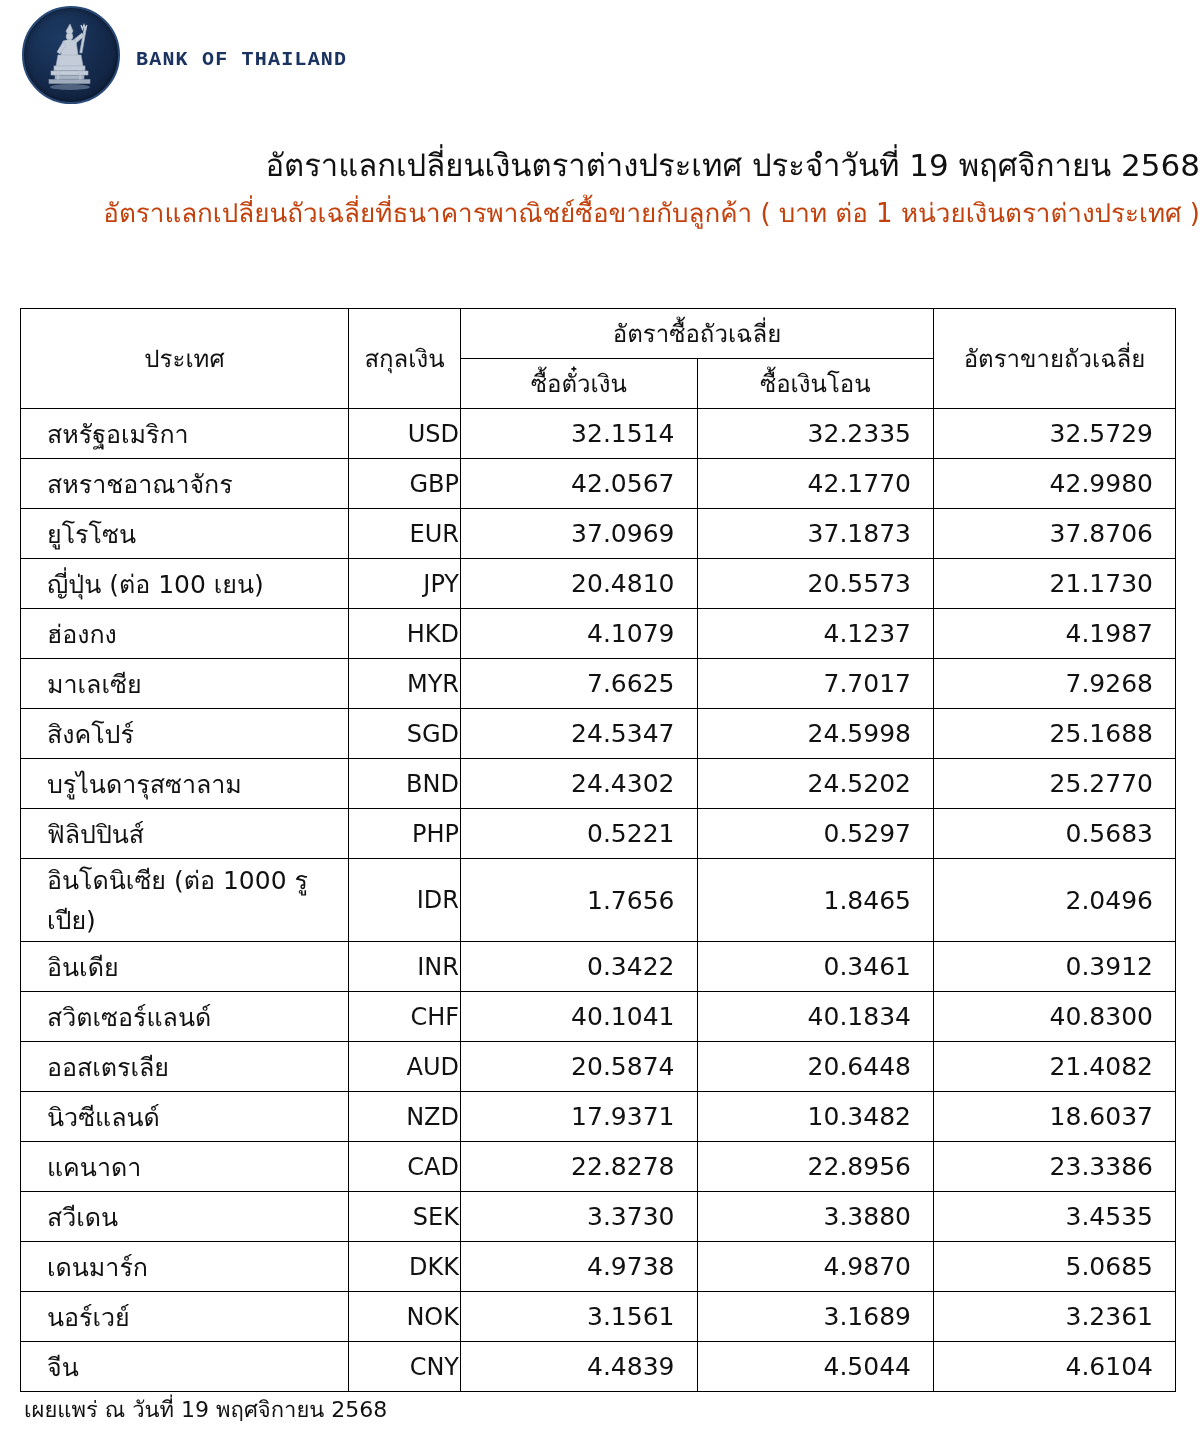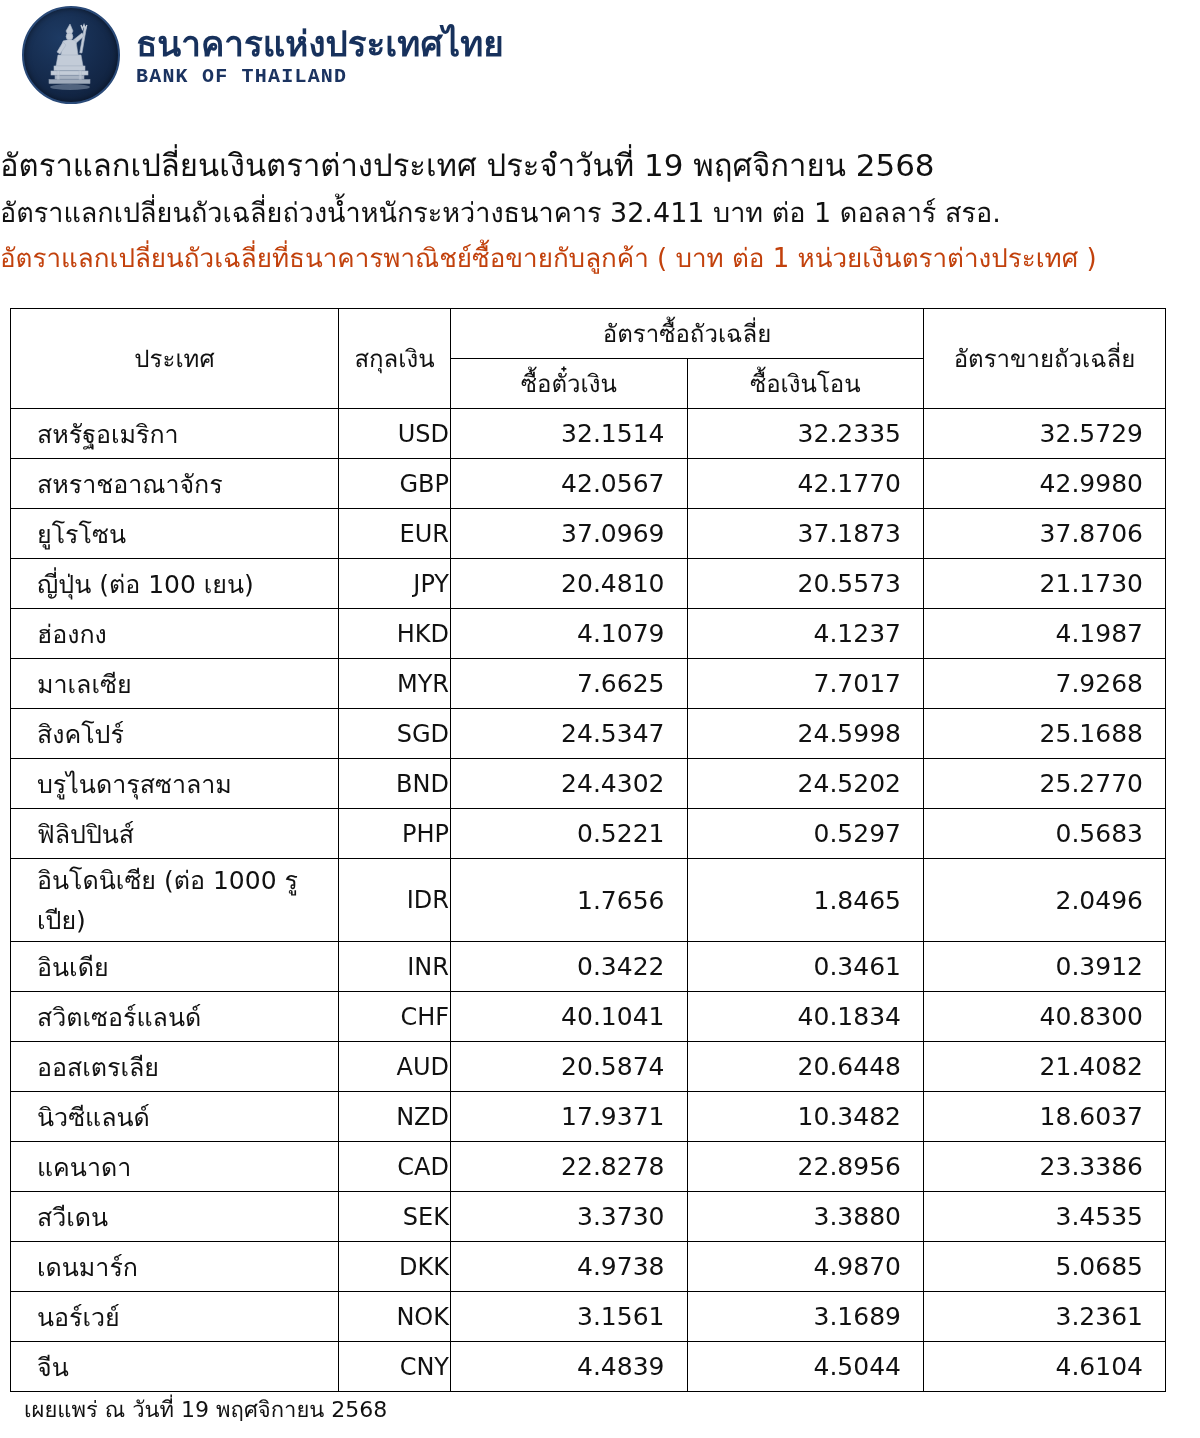--- a/index.html
+++ b/index.html
@@ -54,21 +54,21 @@
     margin-top: 5px;
     white-space: nowrap;
   }
 
   
   .titles {
     position: absolute;
     left: 0;
     top: 145px;
     width: 1200px;
-    text-align: left;
+    text-align: right;
   }
   .title-line-1 {
     font-size: 31px;
     color: #111111;
     line-height: 1.35;
     white-space: nowrap;
   }
   .title-line-2 {
     font-size: 27px;
     color: #111111;
@@ -80,21 +80,21 @@
     font-size: 26px;
     color: #c2410c;
     line-height: 1.45;
     margin-top: 8px;
     white-space: nowrap;
   }
 
   
   .rate-table {
     position: absolute;
-    left: 10px;
+    left: 20px;
     top: 308px;
     width: 1156px;
     border-collapse: collapse;
     table-layout: fixed;
   }
   .rate-table th,
   .rate-table td {
     border: 1px solid #000000;
     font-weight: normal;
     color: #111111;
@@ -165,28 +165,26 @@
         <rect x="31" y="67.5" width="29" height="3.5" opacity="0.85"></rect>
         <rect x="25" y="71.5" width="41" height="4" opacity="0.8"></rect>
 
         <rect x="33" y="62.5" width="2.6" height="9" opacity="0.6"></rect>
         <rect x="55" y="62.5" width="2.6" height="9" opacity="0.6"></rect>
       </g>
       <ellipse cx="46" cy="79" rx="20" ry="3" fill="#8fa0b6" opacity="0.5"></ellipse>
     </svg>
   </div>
   <div class="brand-text">
-    <div class="brand-thai">ธนาคารแห่งประเทศไทย</div>
     <div class="brand-eng">BANK OF THAILAND</div>
   </div>
 </div>
 
 <div class="titles">
   <div class="title-line-1">อัตราแลกเปลี่ยนเงินตราต่างประเทศ ประจำวันที่ 19 พฤศจิกายน 2568</div>
-  <div class="title-line-2">อัตราแลกเปลี่ยนถัวเฉลี่ยถ่วงน้ำหนักระหว่างธนาคาร 32.411 บาท ต่อ 1 ดอลลาร์ สรอ.</div>
   <div class="title-line-3">อัตราแลกเปลี่ยนถัวเฉลี่ยที่ธนาคารพาณิชย์ซื้อขายกับลูกค้า ( บาท ต่อ 1 หน่วยเงินตราต่างประเทศ )</div>
 </div>
 
 <table class="rate-table">
   <thead>
     <tr>
       <th class="th-country" rowspan="2">ประเทศ</th>
       <th class="th-currency" rowspan="2">สกุลเงิน</th>
       <th colspan="2">อัตราซื้อถัวเฉลี่ย</th>
       <th class="th-sell" rowspan="2">อัตราขายถัวเฉลี่ย</th>

